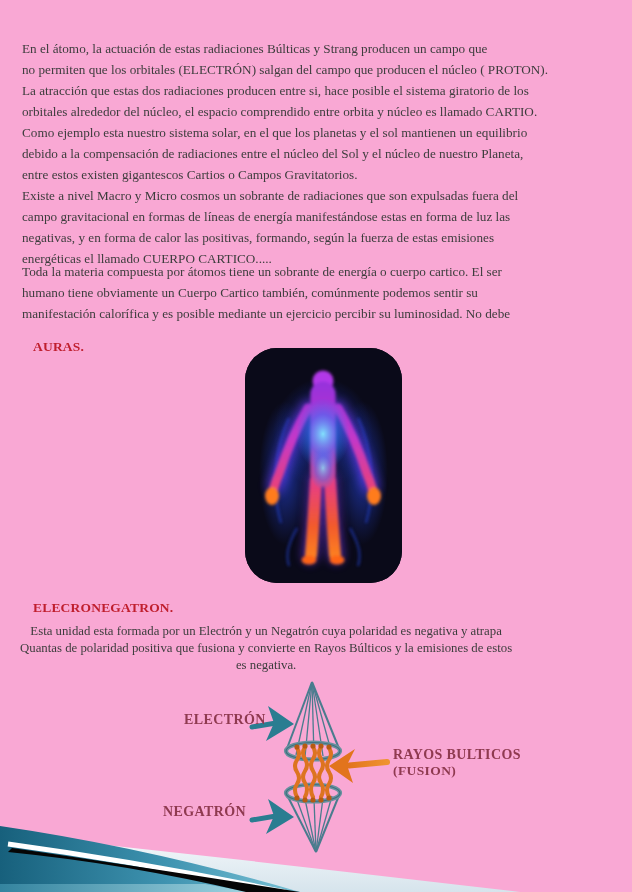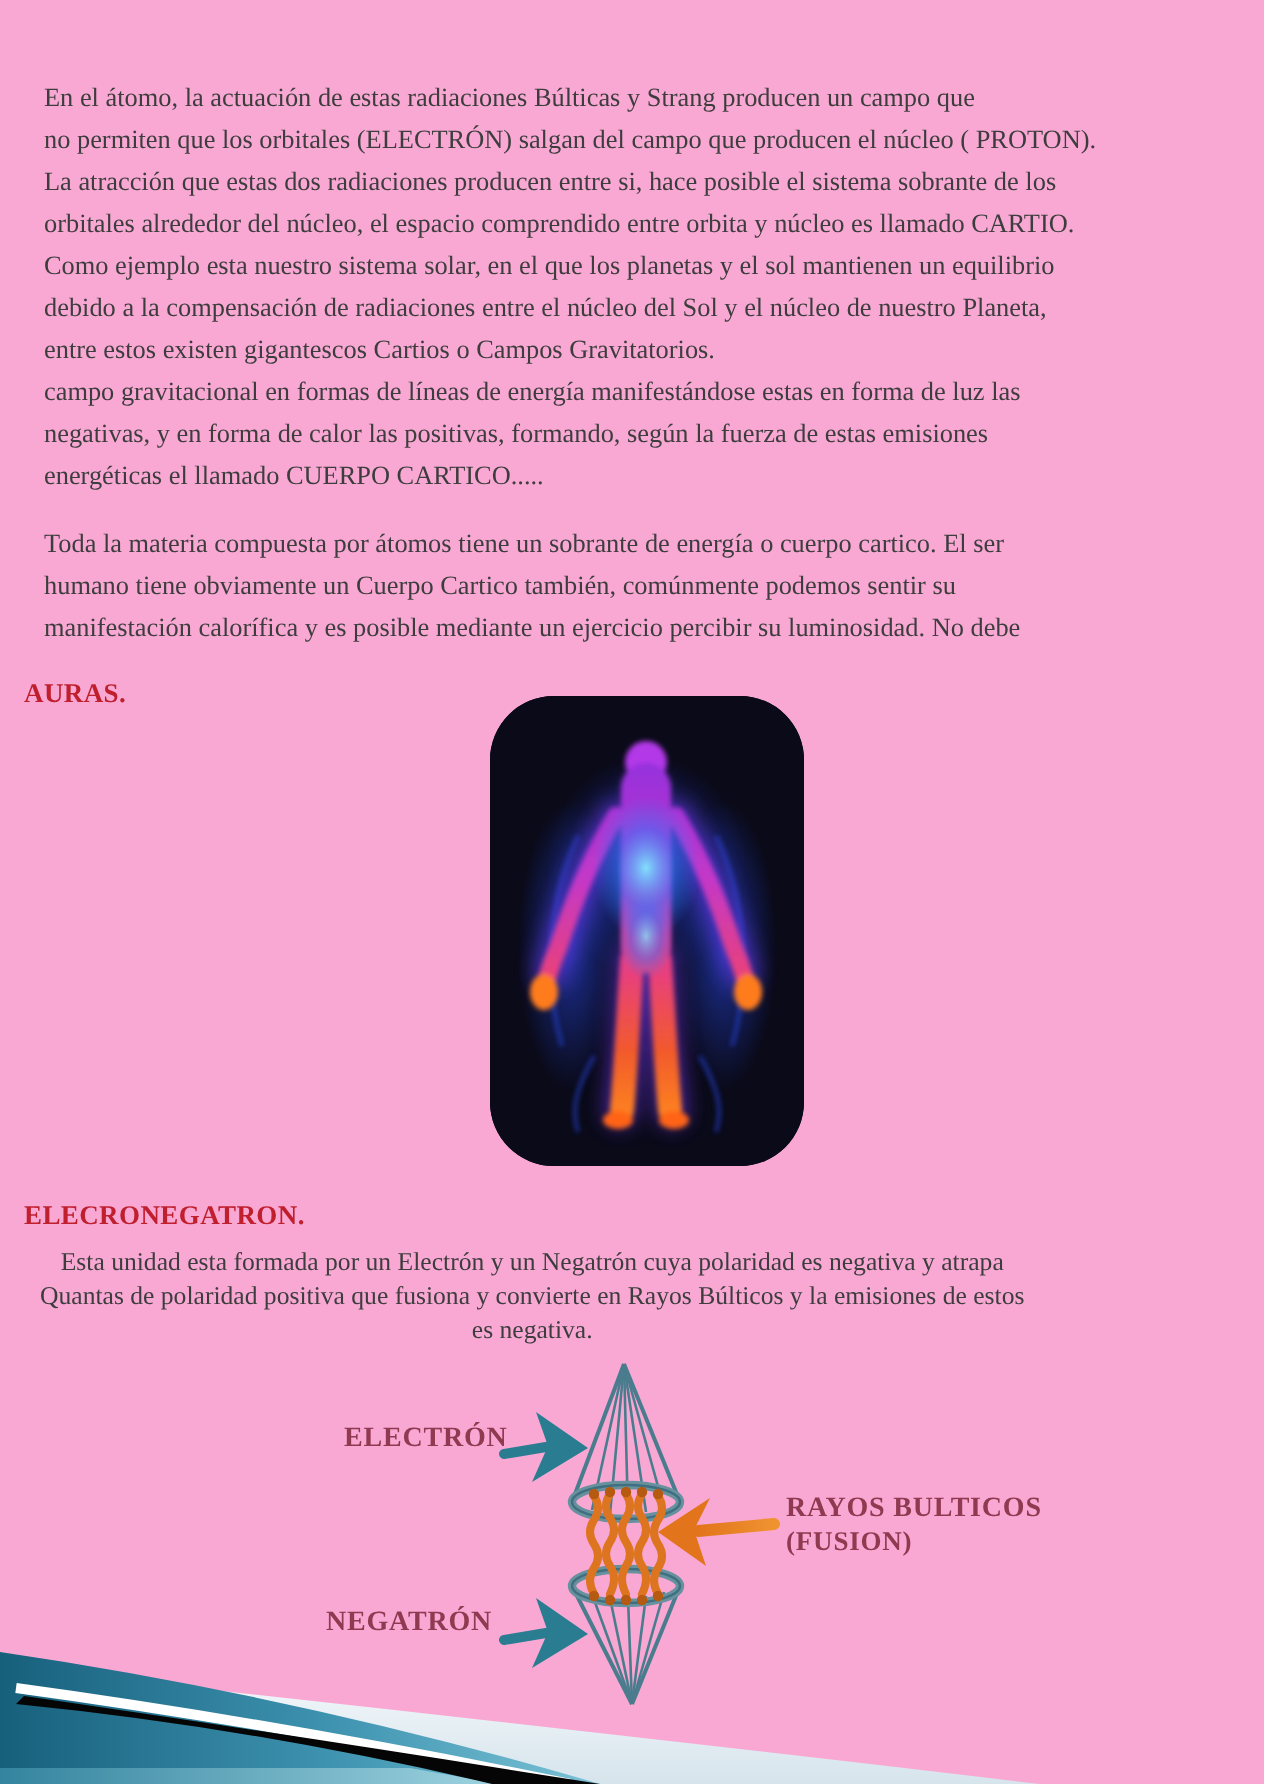--- a/index.html
+++ b/index.html
@@ -4,49 +4,50 @@
 <style>
   html,body{margin:0;padding:0;background:#ffffff;}
   .page{position:relative;width:632px;height:892px;background:#f9a8d4;overflow:hidden;
         font-family:Liberation Serif, serif;}
   .para{position:absolute;left:22px;color:#3d3d3d;font-size:13.2px;}
   .para .line{height:21px;line-height:21px;white-space:nowrap;}
   .p1{top:38px;}
   .p2{top:261px;}
   .p3{top:623px;left:20px;}
   .p3 .line{height:17px;line-height:17px;font-size:12.8px;text-align:center;}
-  .heading{position:absolute;left:12px;color:#c01f2e;font-weight:bold;font-size:13.5px;
+  .heading{position:absolute;left:33px;color:#c01f2e;font-weight:bold;font-size:13.5px;
            letter-spacing:.2px;white-space:nowrap;}
   #heading-auras{top:339px;}
   #heading-elecronegatron{top:600px;}
   .aura-figure{position:absolute;left:245px;top:348px;width:157px;height:235px;
                border-radius:32px;overflow:hidden;background:#0a0a19;}
   .aura-figure svg{display:block;}
   .diagram-svg{position:absolute;left:0;top:670px;width:632px;height:200px;}
   .diagram-label{position:absolute;color:#8f3a50;font-weight:bold;font-size:14px;
                  white-space:nowrap;letter-spacing:.4px;}
-  #lbl-electron{left:172px;top:712px;text-align:center;}
+  #lbl-electron{left:184px;top:712px;text-align:center;}
   #lbl-negatron{left:163px;top:804px;}
   #lbl-rayos{left:393px;top:747px;width:146px;text-align:left;line-height:16px;}
   #lbl-rayos .l2{font-size:13.5px;}
   .footer-svg{position:absolute;left:0;top:822px;width:632px;height:70px;}
 </style>
 </head>
 <body>
 
 <div class="page">
 
   <div class="para p1">
     <div class="line">En el átomo, la actuación de estas radiaciones Búlticas y Strang producen un campo que</div>
     <div class="line">no permiten que los orbitales (ELECTRÓN) salgan del campo que producen el núcleo ( PROTON).</div>
-    <div class="line">La atracción que estas dos radiaciones producen entre si, hace posible el sistema sobrante de los</div>
+    <div class="line">La atracción que estas dos radiaciones producen entre si, hace posible el sistema giratorio de los</div>
     <div class="line">orbitales alrededor del núcleo, el espacio comprendido entre orbita y núcleo es llamado CARTIO.</div>
     <div class="line">Como ejemplo esta nuestro sistema solar, en el que los planetas y el sol mantienen un equilibrio</div>
     <div class="line">debido a la compensación de radiaciones entre el núcleo del Sol y el núcleo de nuestro Planeta,</div>
     <div class="line">entre estos existen gigantescos Cartios o Campos Gravitatorios.</div>
+    <div class="line">Existe a nivel Macro y Micro cosmos un sobrante de radiaciones que son expulsadas fuera del</div>
     <div class="line">campo gravitacional en formas de líneas de energía manifestándose estas en forma de luz las</div>
     <div class="line">negativas, y en forma de calor las positivas, formando, según la fuerza de estas emisiones</div>
     <div class="line">energéticas el llamado CUERPO CARTICO.....</div>
   </div>
 
   <div class="para p2">
     <div class="line">Toda la materia compuesta por átomos tiene un sobrante de energía o cuerpo cartico. El ser</div>
     <div class="line">humano tiene obviamente un Cuerpo Cartico también, comúnmente podemos sentir su</div>
     <div class="line">manifestación calorífica y es posible mediante un ejercicio percibir su luminosidad. No debe</div>
   </div>

